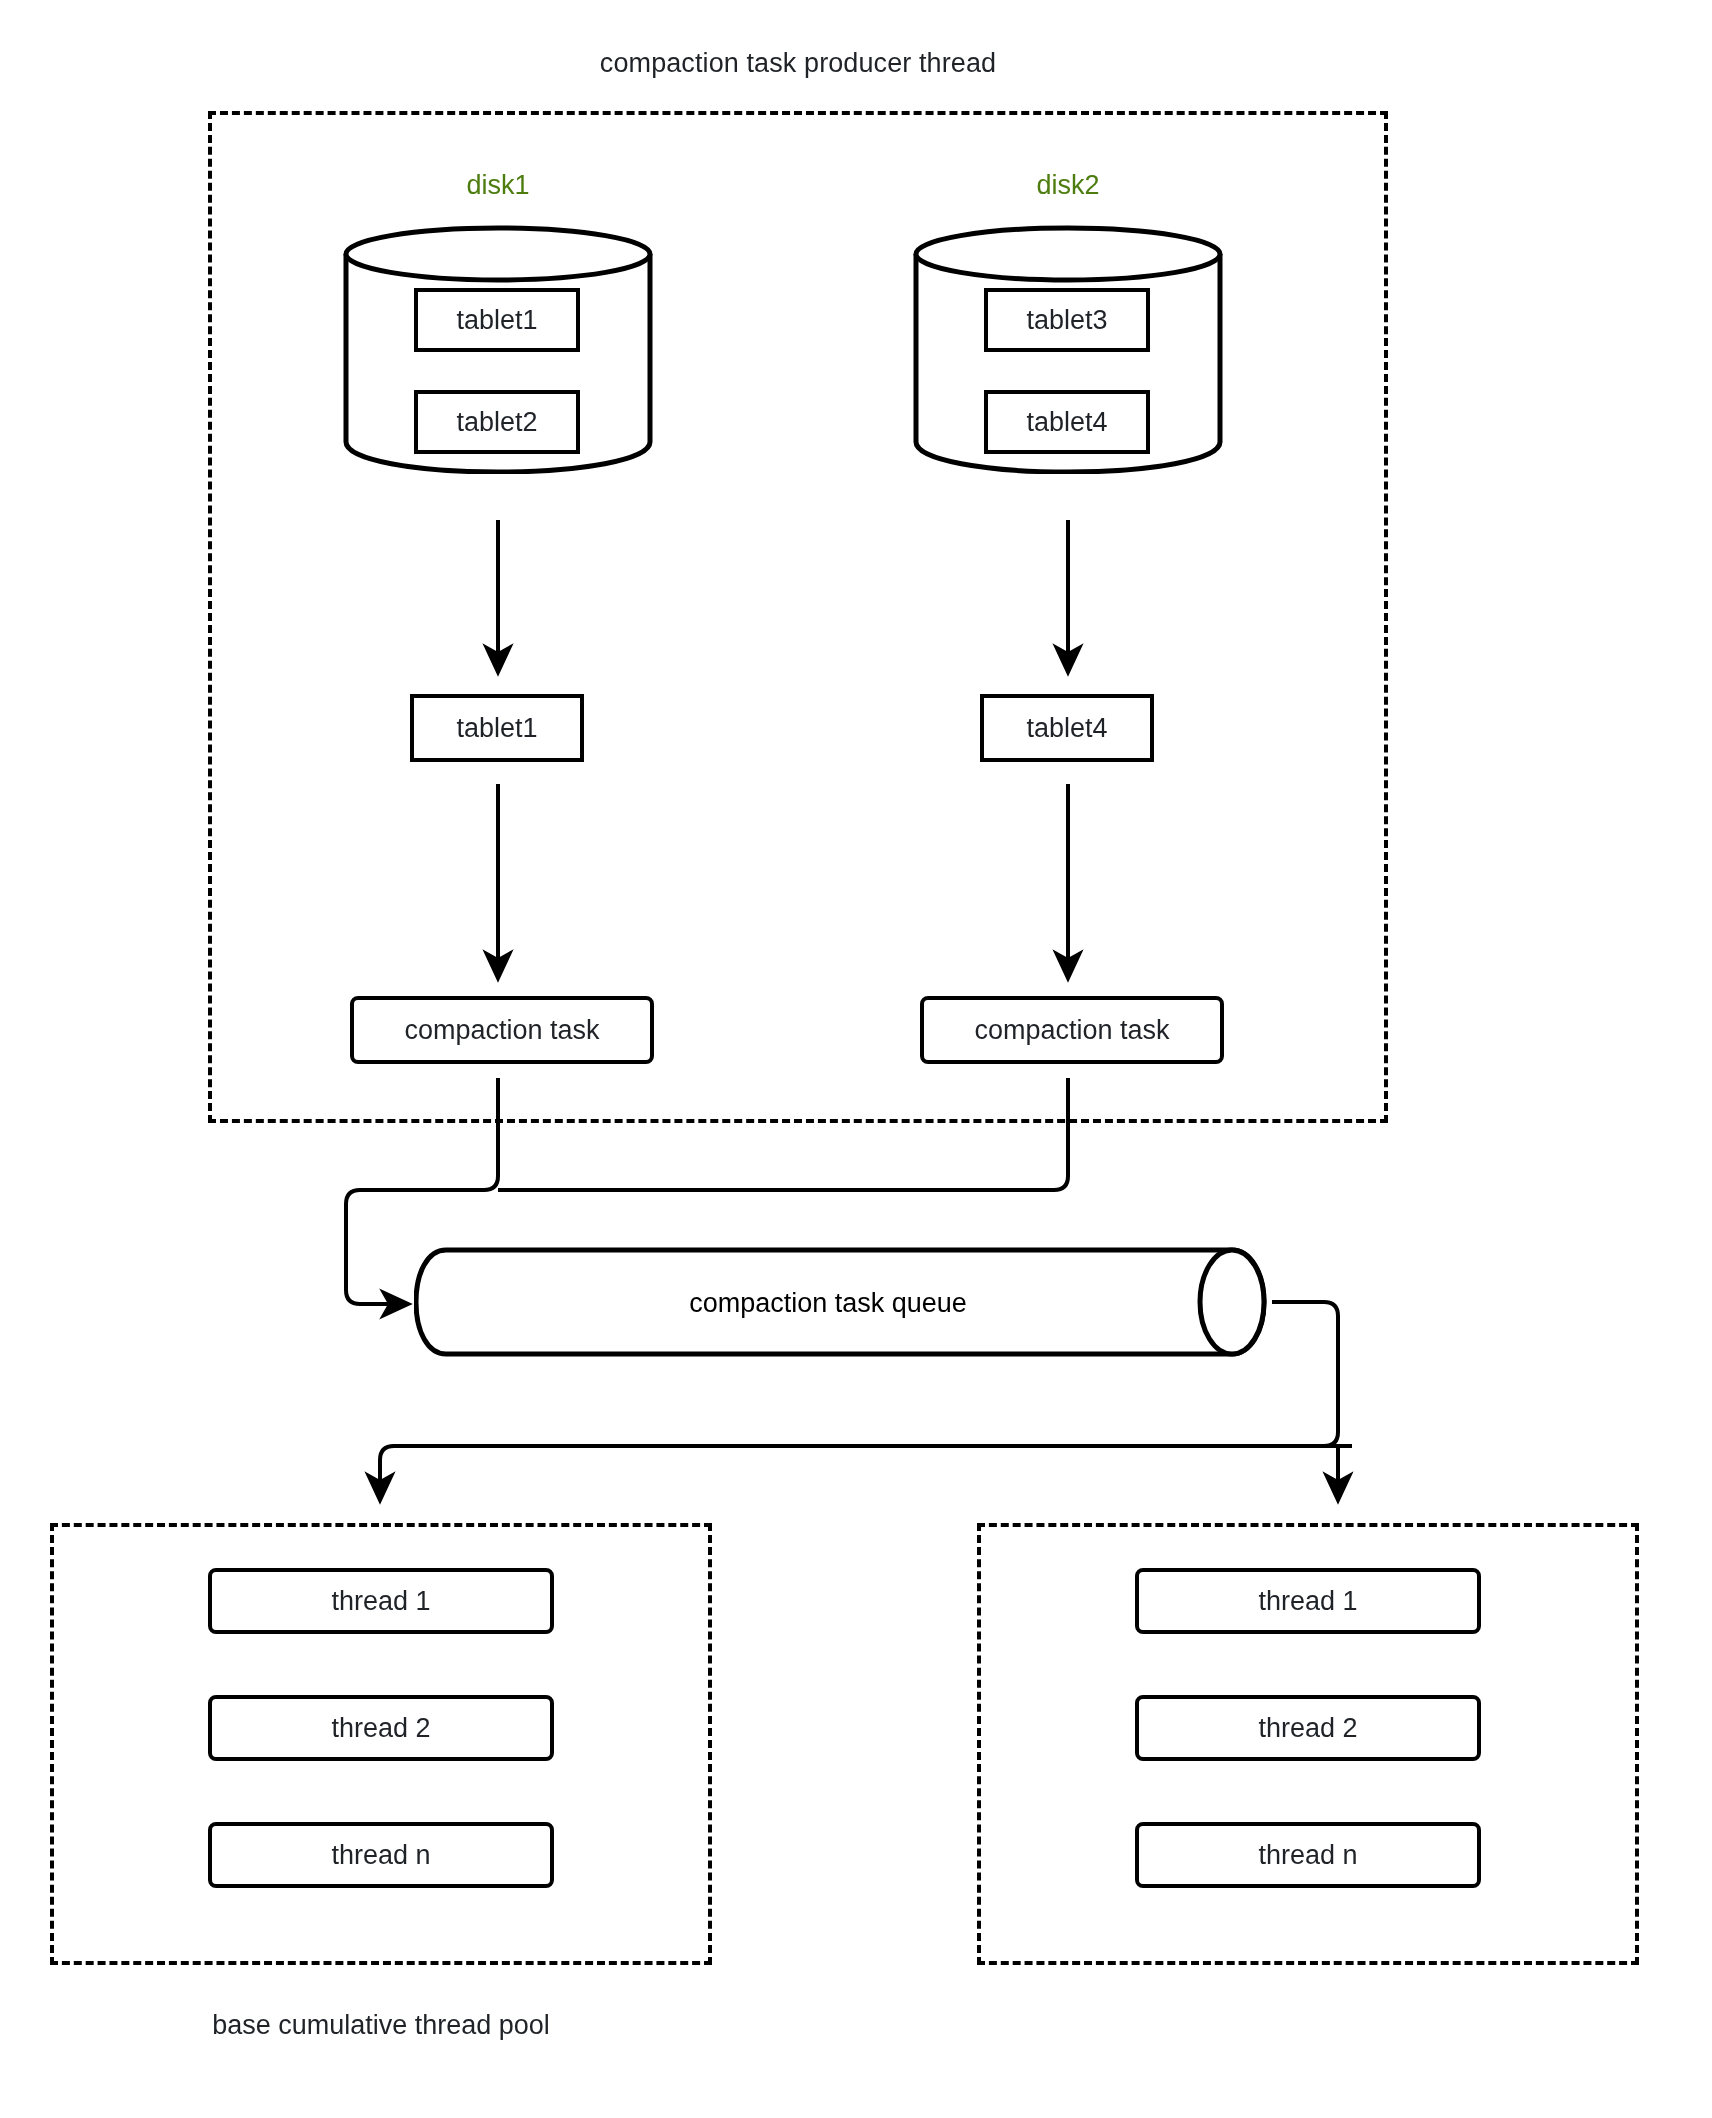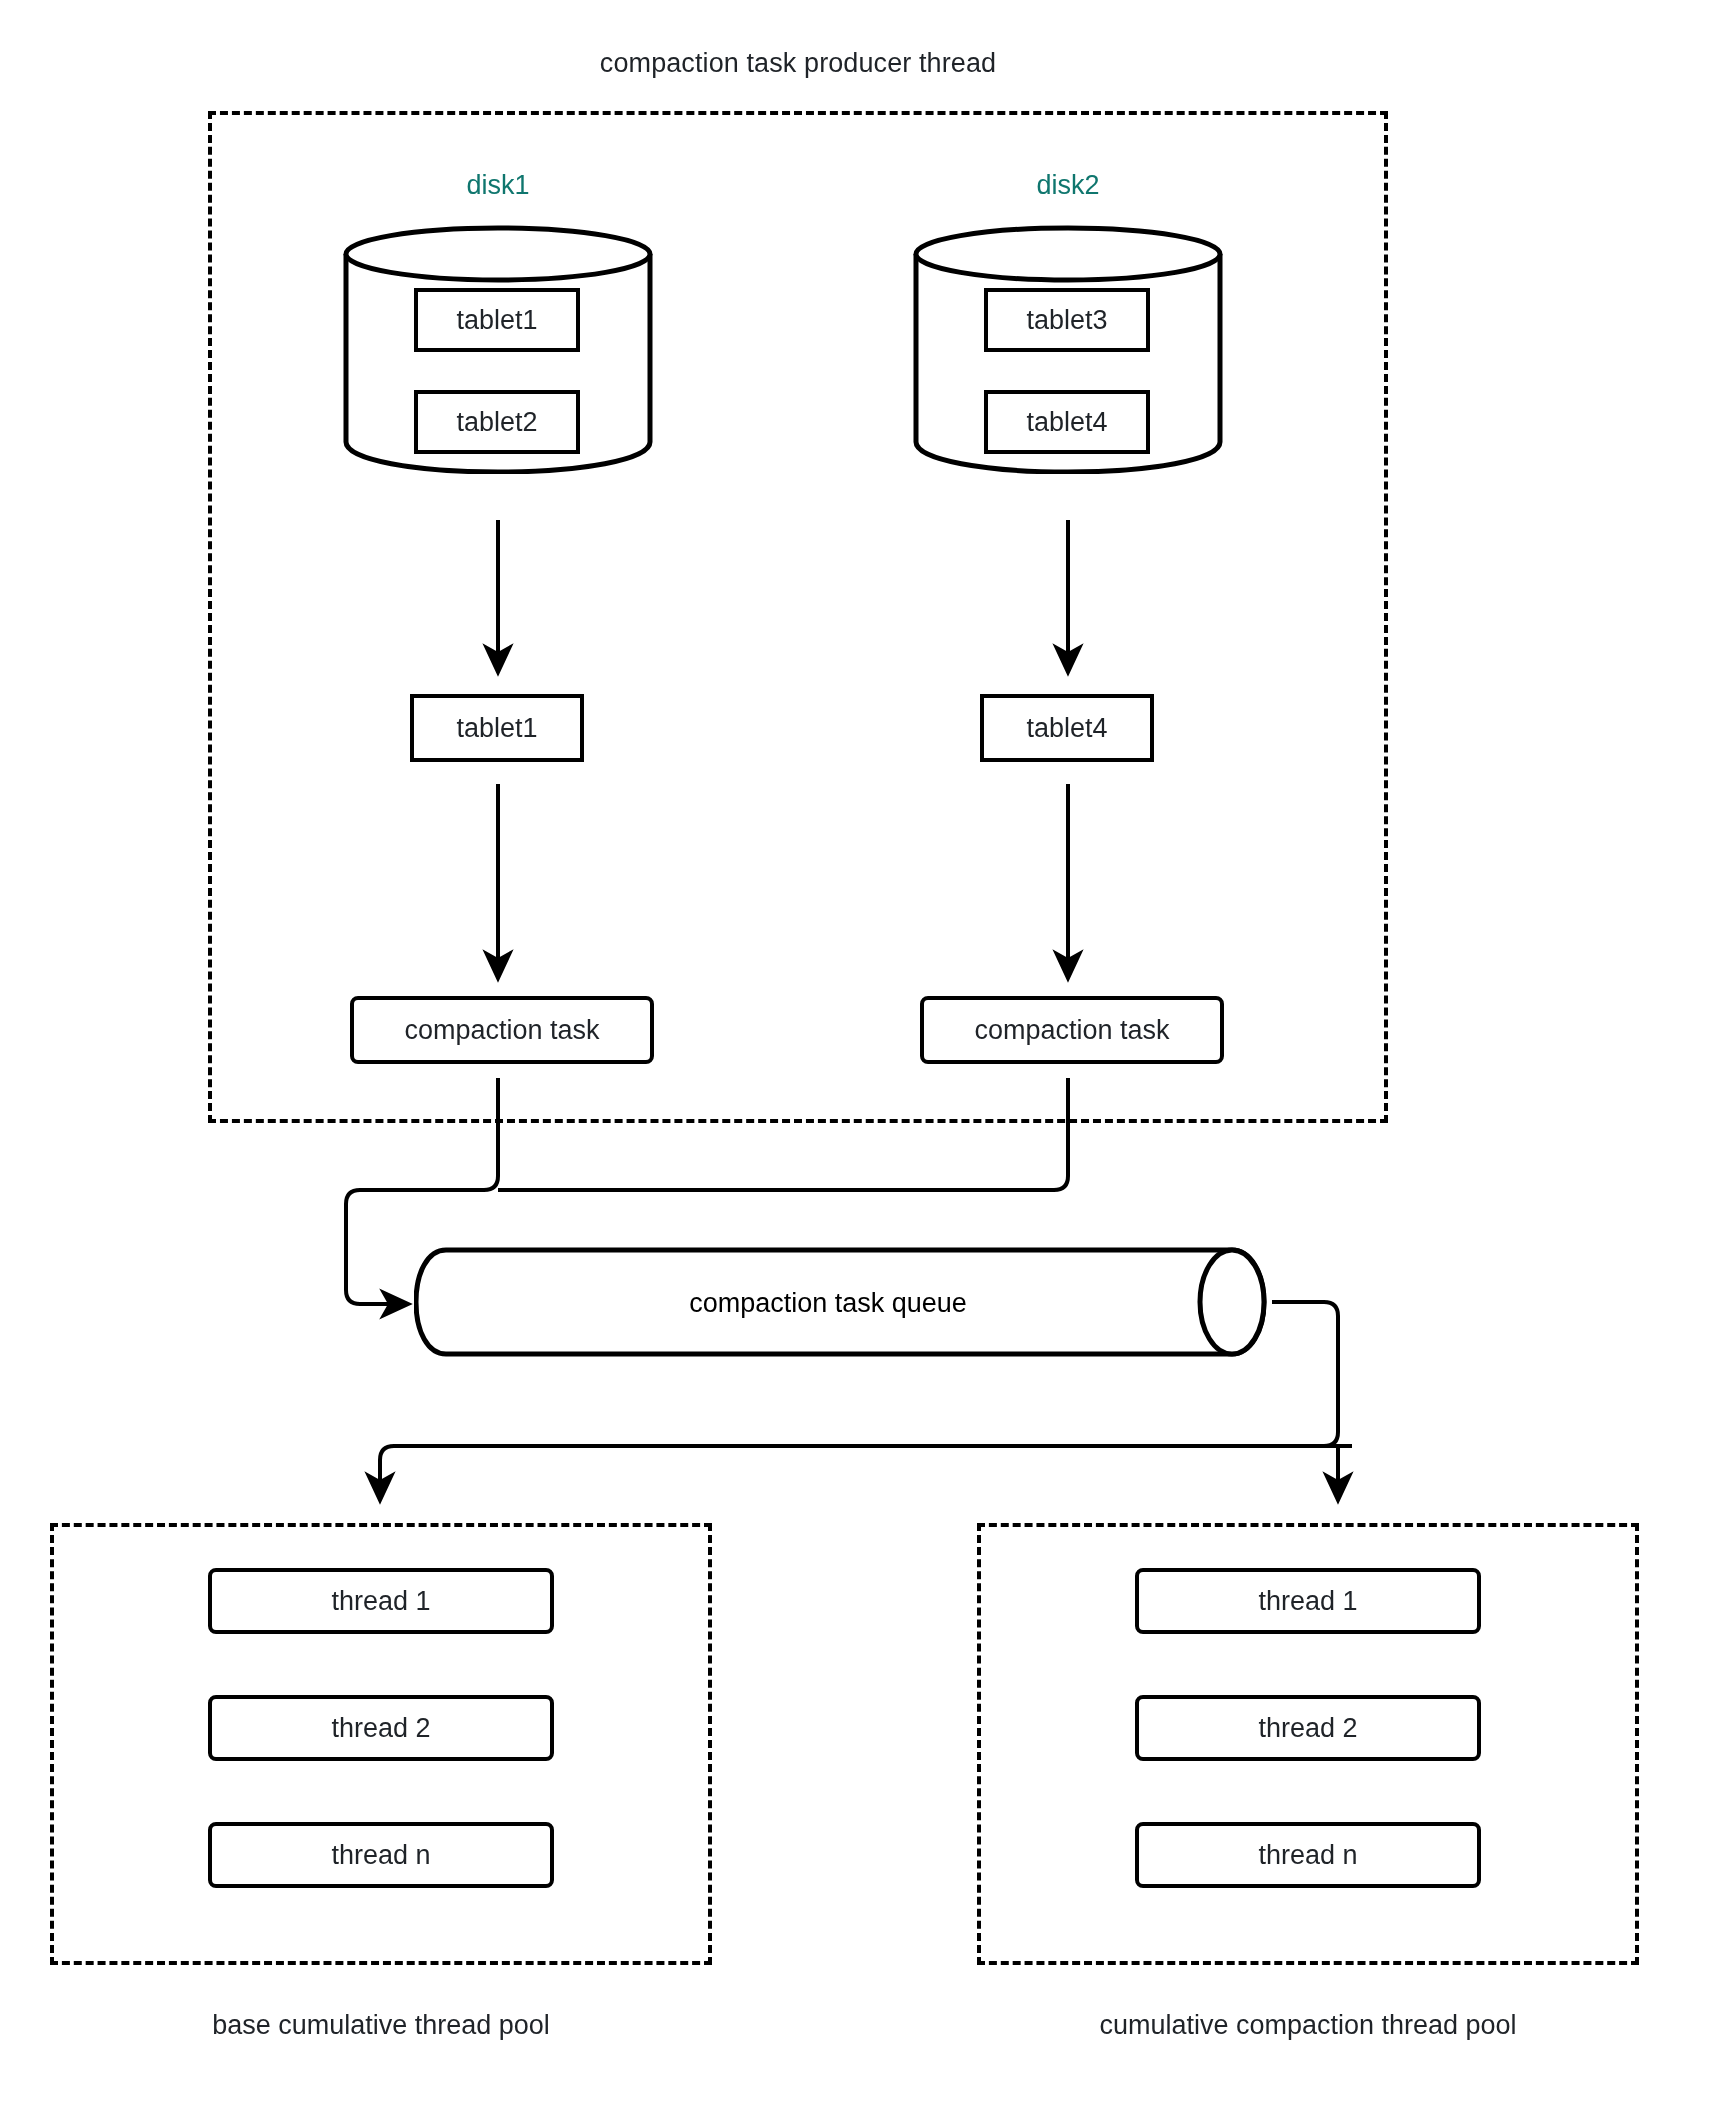--- a/index.html
+++ b/index.html
@@ -69,21 +69,21 @@
     position: absolute;
   }
   .cylwrap svg {
     display: block;
   }
   .disk-label {
     position: absolute;
     font-size: 27px;
     text-align: center;
     white-space: nowrap;
-    color: #0f766e;
+    color: #4d7c0f;
   }
   .queue-label {
     position: absolute;
     font-size: 27px;
     color: #000000;
     white-space: nowrap;
     text-align: center;
   }
   .pool-caption {
     position: absolute;
@@ -173,15 +173,14 @@
   <div class="node srect" style="left:208px; top:1822px; width:346px; height:66px;">thread n</div>
 
   <div class="pool-caption" style="left:50px; top:2010px; width:662px;">base cumulative thread pool</div>
 
   <div class="dashbox" style="left:977px; top:1523px; width:662px; height:442px;"></div>
 
   <div class="node srect" style="left:1135px; top:1568px; width:346px; height:66px;">thread 1</div>
   <div class="node srect" style="left:1135px; top:1695px; width:346px; height:66px;">thread 2</div>
   <div class="node srect" style="left:1135px; top:1822px; width:346px; height:66px;">thread n</div>
 
-  <div class="pool-caption" style="left:977px; top:2010px; width:662px;">cumulative compaction thread pool</div>
 
 </div>
 
 </body></html>

